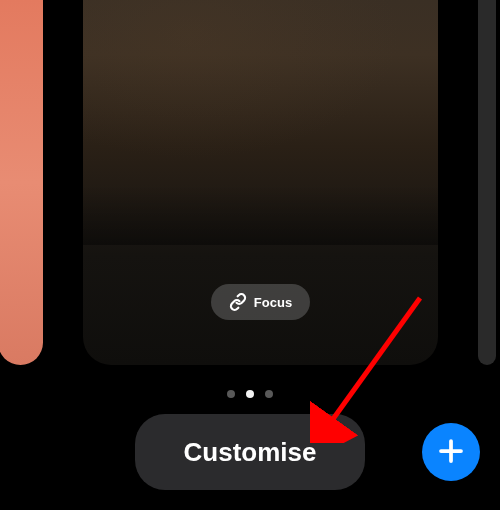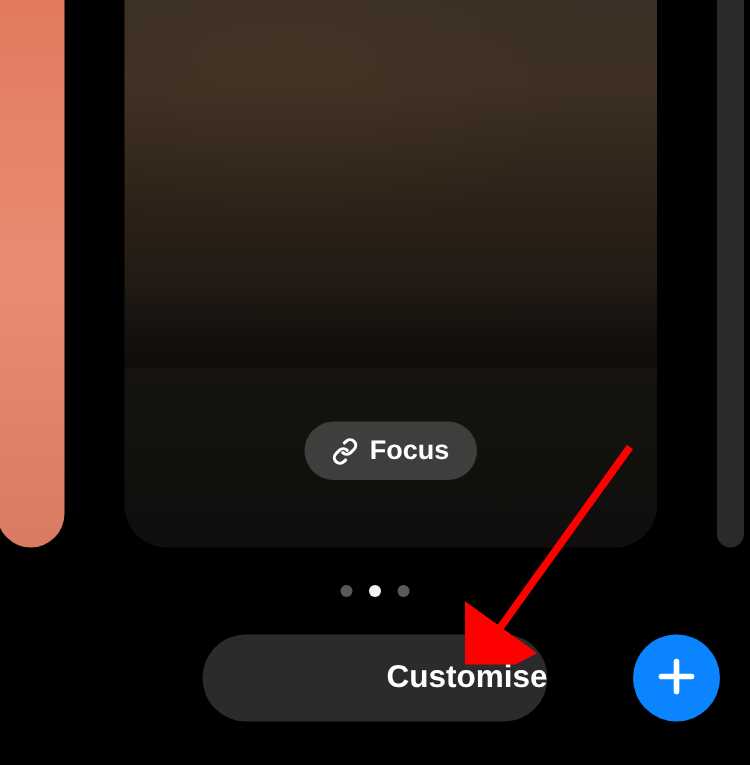--- a/index.html
+++ b/index.html
@@ -82,21 +82,21 @@
     }
     .focus-pill .icon {
       width: 18px;
       height: 18px;
       display: flex;
       align-items: center;
       justify-content: center;
     }
     .focus-pill .label {
       color: #fff;
-      font-size: 18px;
+      font-size: 13px;
       font-weight: 700;
     }
     .page-dots {
       position: absolute;
       top: 390px;
       left: 50%;
       transform: translateX(-50%);
       display: flex;
       gap: 11px;
     }
@@ -114,31 +114,31 @@
       top: 420px;
       left: 0;
       width: 100%;
       height: 64px;
       display: flex;
       align-items: center;
       justify-content: center;
     }
     .customise-btn {
       width: 230px;
-      height: 58px;
+      height: 76px;
       background: #2b2b2d;
       border: none;
       border-radius: 30px;
       color: #fff;
-      font-size: 21px;
+      font-size: 26px;
       font-weight: 700;
       cursor: pointer;
       display: flex;
       align-items: center;
-      justify-content: flex-end;
+      justify-content: center;
       font-family: inherit;
     }
     .add-btn {
       position: absolute;
       right: 20px;
       width: 58px;
       height: 58px;
       background: #0a84ff;
       border: none;
       border-radius: 50%;

